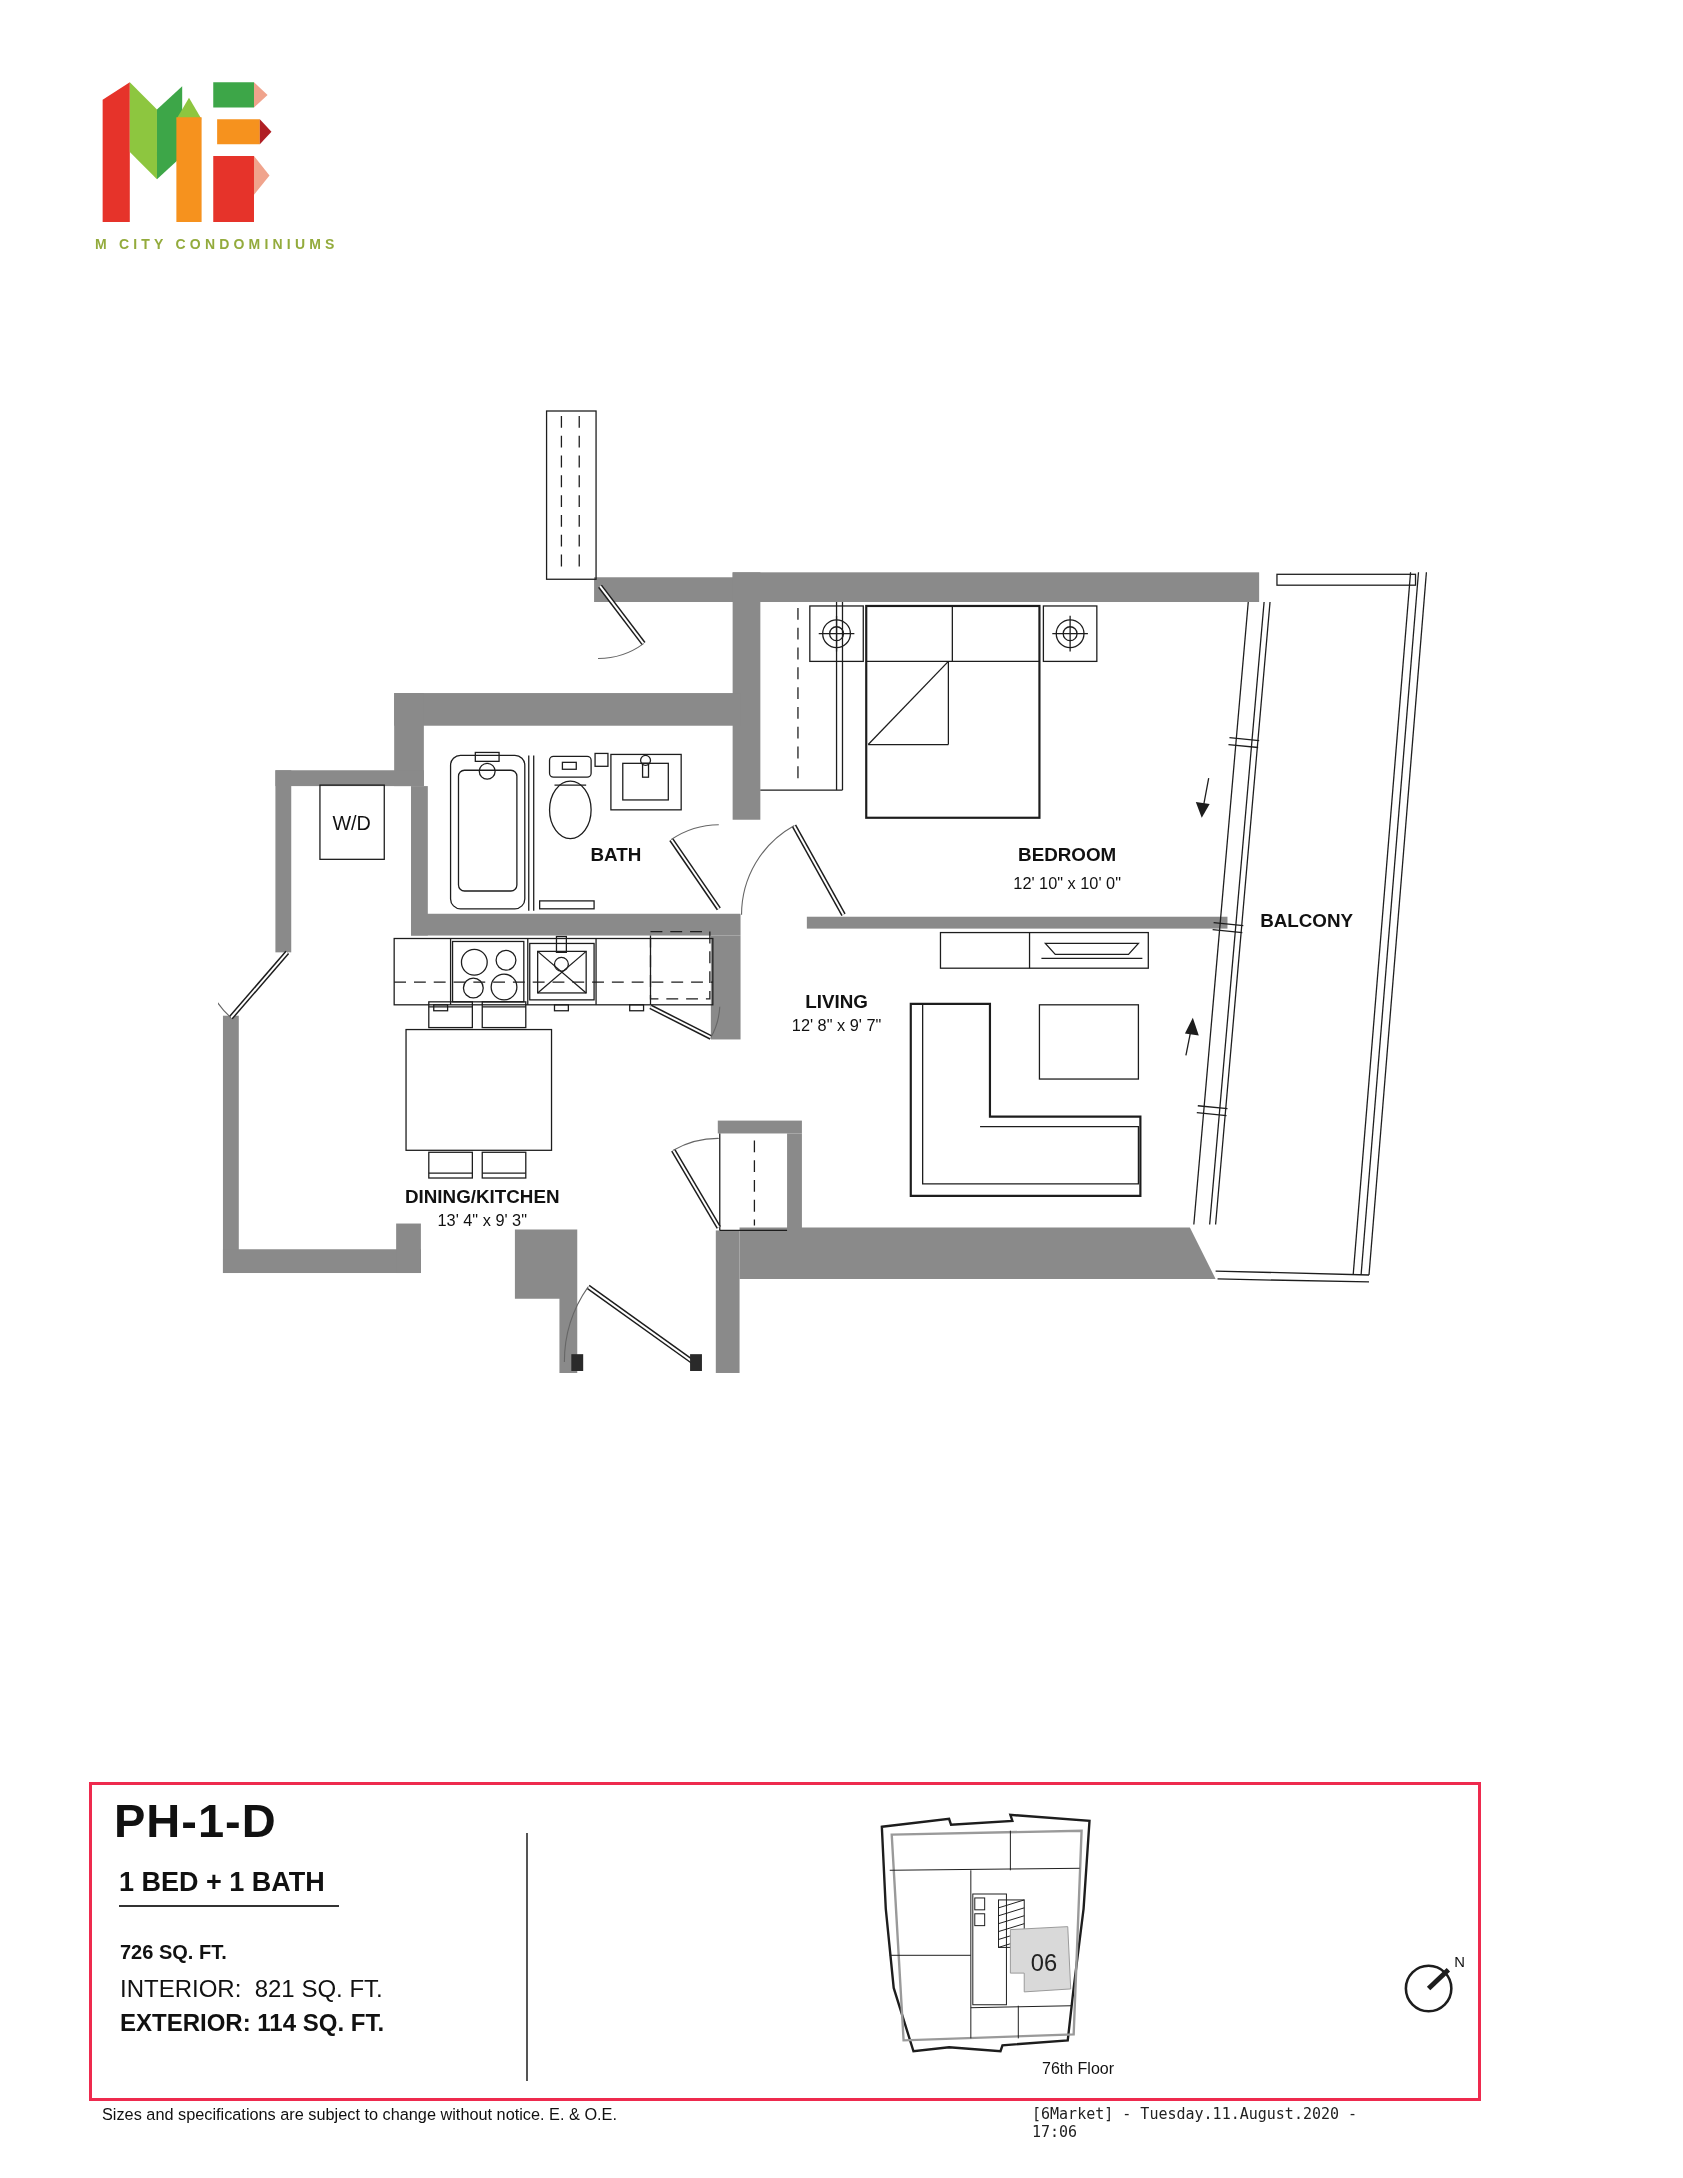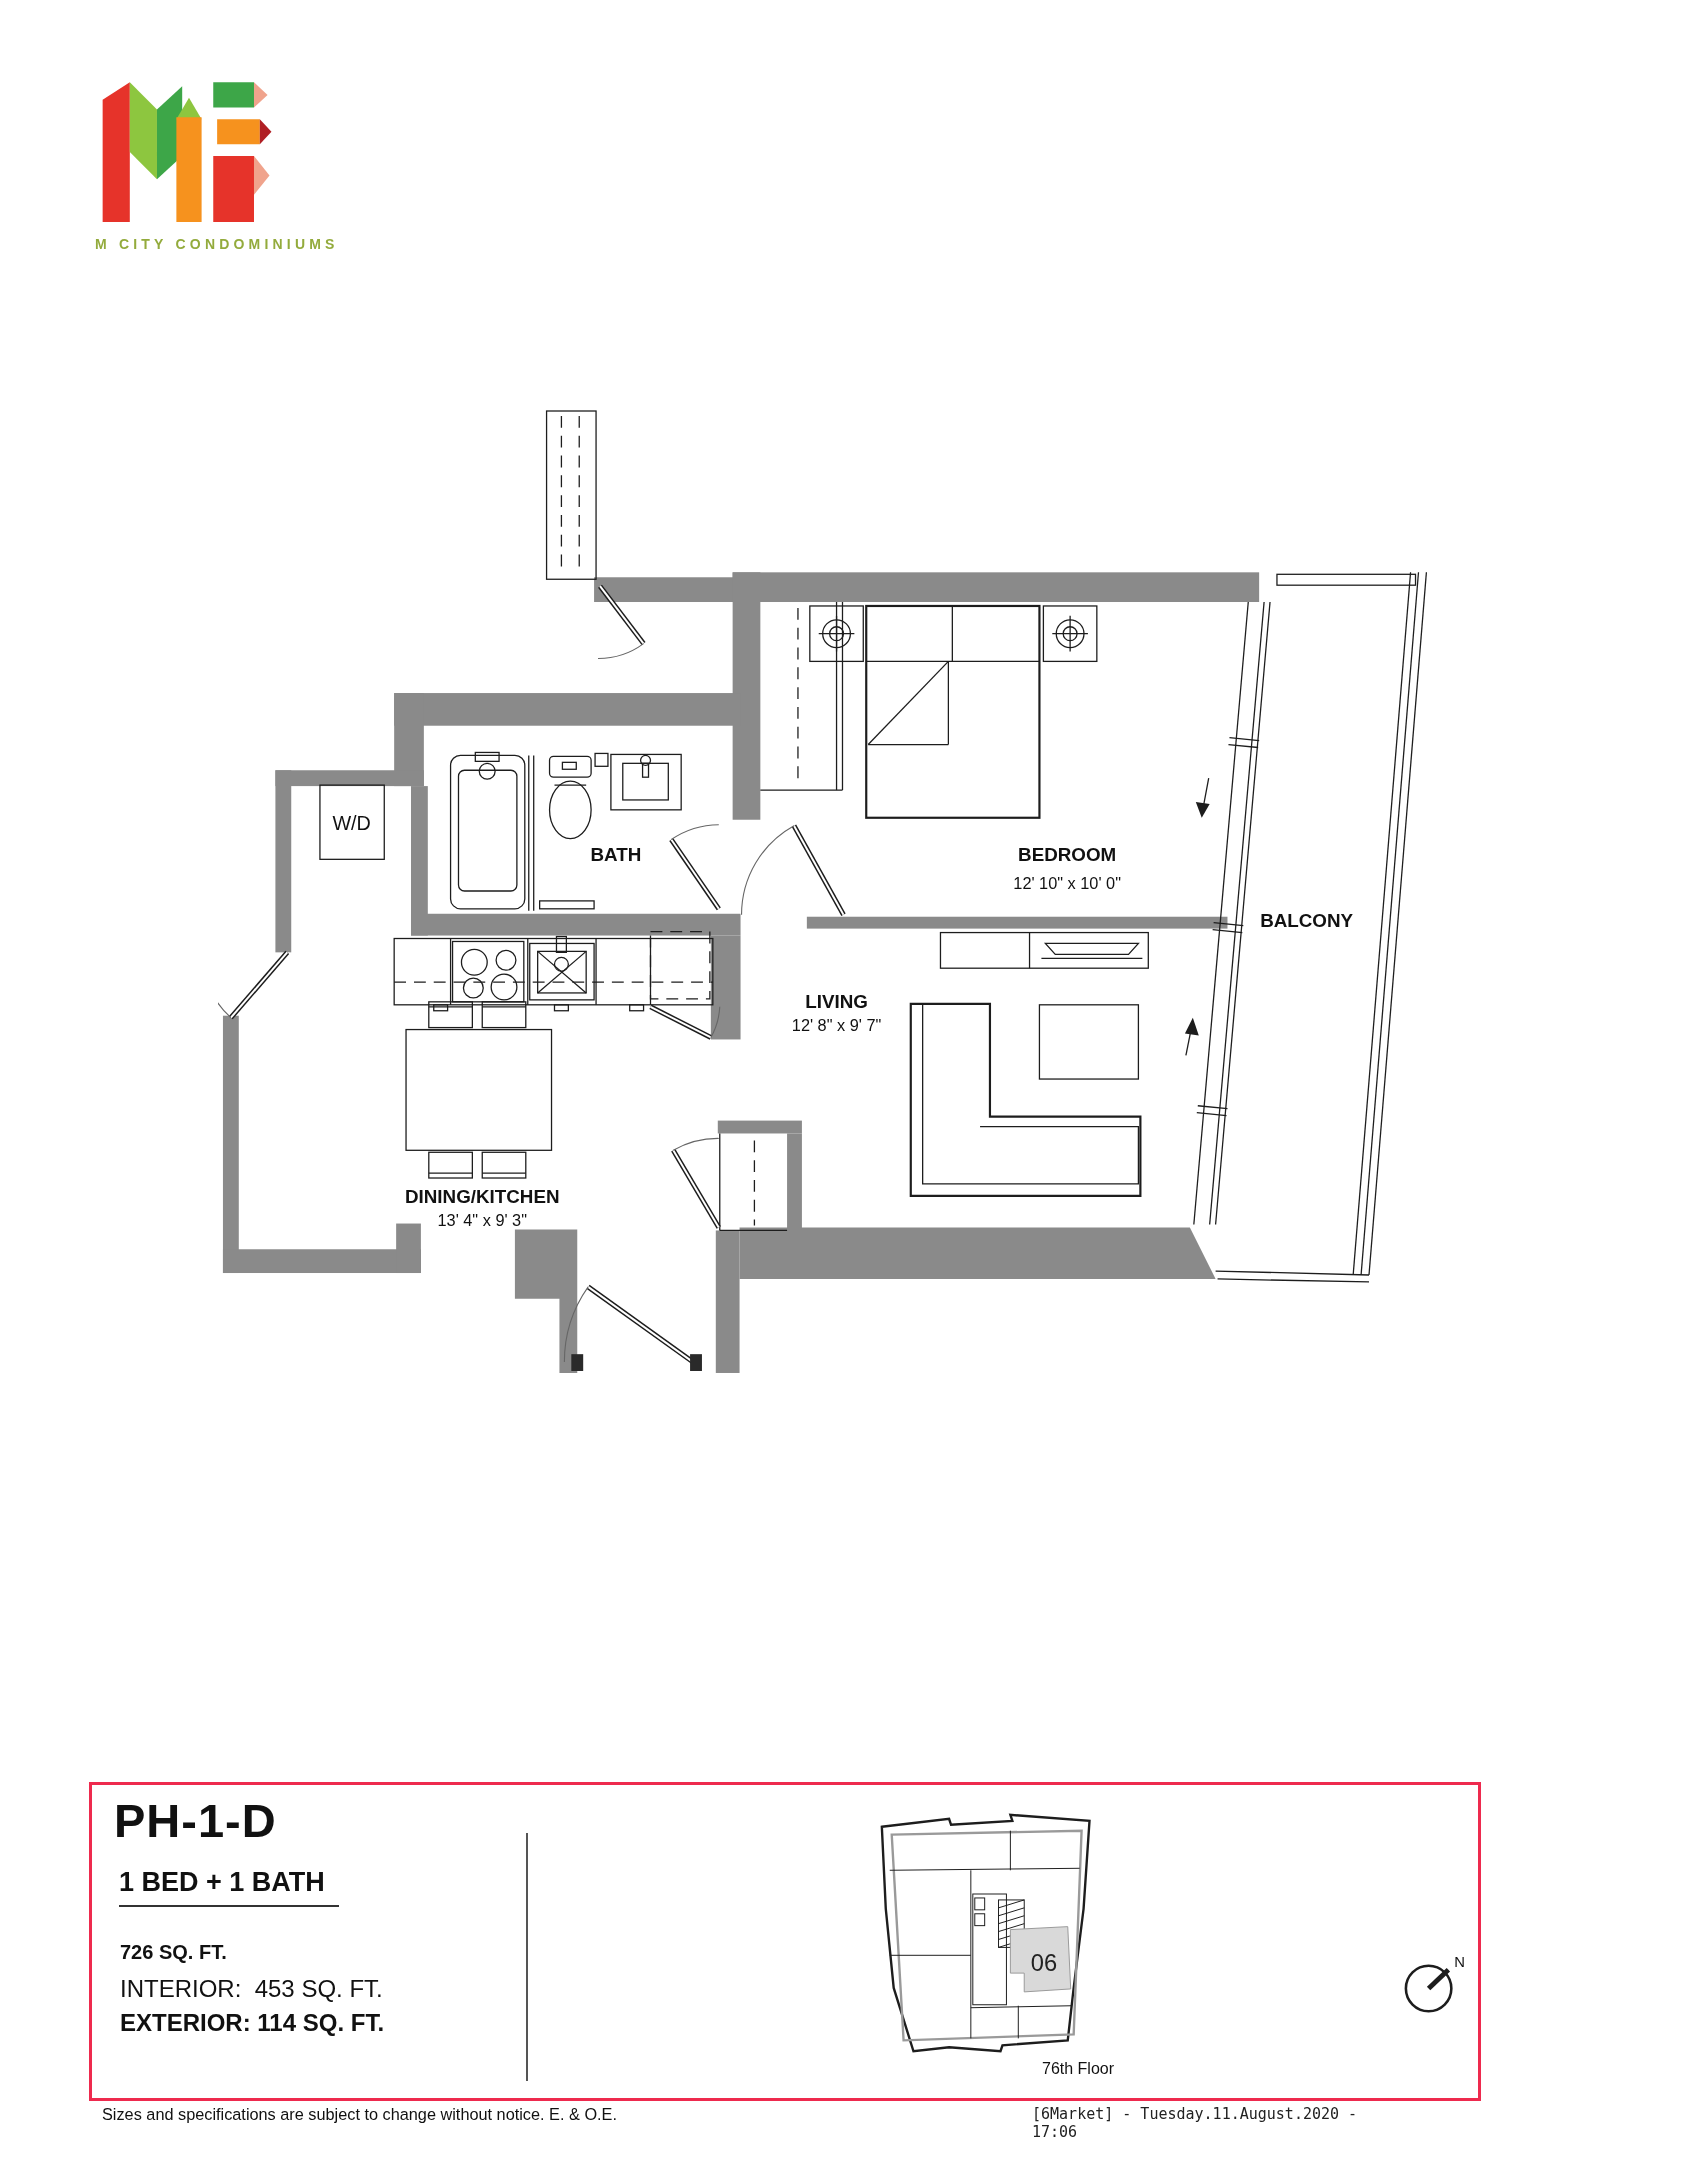--- a/index.html
+++ b/index.html
@@ -283,21 +283,21 @@
       <text class="rl" x="622" y="870">BATH</text>
       <text class="rl" x="1320" y="936">BALCONY</text>
       <text class="wd" x="355" y="838">W/D</text>
     </g>
   </svg>
 
   <div id="infobox">
     <div id="unit-title">PH-1-D</div>
     <div id="unit-config">1 BED + 1 BATH</div>
     <div id="area-total">726 SQ. FT.</div>
-    <div id="area-int">INTERIOR:  453 SQ. FT.</div>
+    <div id="area-int">INTERIOR:  821 SQ. FT.</div>
     <div id="area-ext">EXTERIOR: 114 SQ. FT.</div>
     <div id="box-divider"></div>
 
     <svg class="abs" style="left:760px;top:20px;" width="297" height="267" viewBox="0 0 300 270">
       <polygon fill="none" stroke="#1d1d1d" stroke-width="2.4" points="30,22 98,14 100,20 162,16 160,10 240,16 234,105 224,185 218,238 152,243 150,249 98,245 62,249 42,185 34,105"></polygon>
       <polygon fill="none" stroke="#9a9a9a" stroke-width="2.4" points="40,30 232,26 224,232 52,238"></polygon>
       <g fill="none" stroke="#1d1d1d" stroke-width="1">
         <line x1="38" y1="66" x2="230" y2="64"></line>
         <line x1="120" y1="66" x2="120" y2="236"></line>
         <line x1="160" y1="26" x2="160" y2="66"></line>

